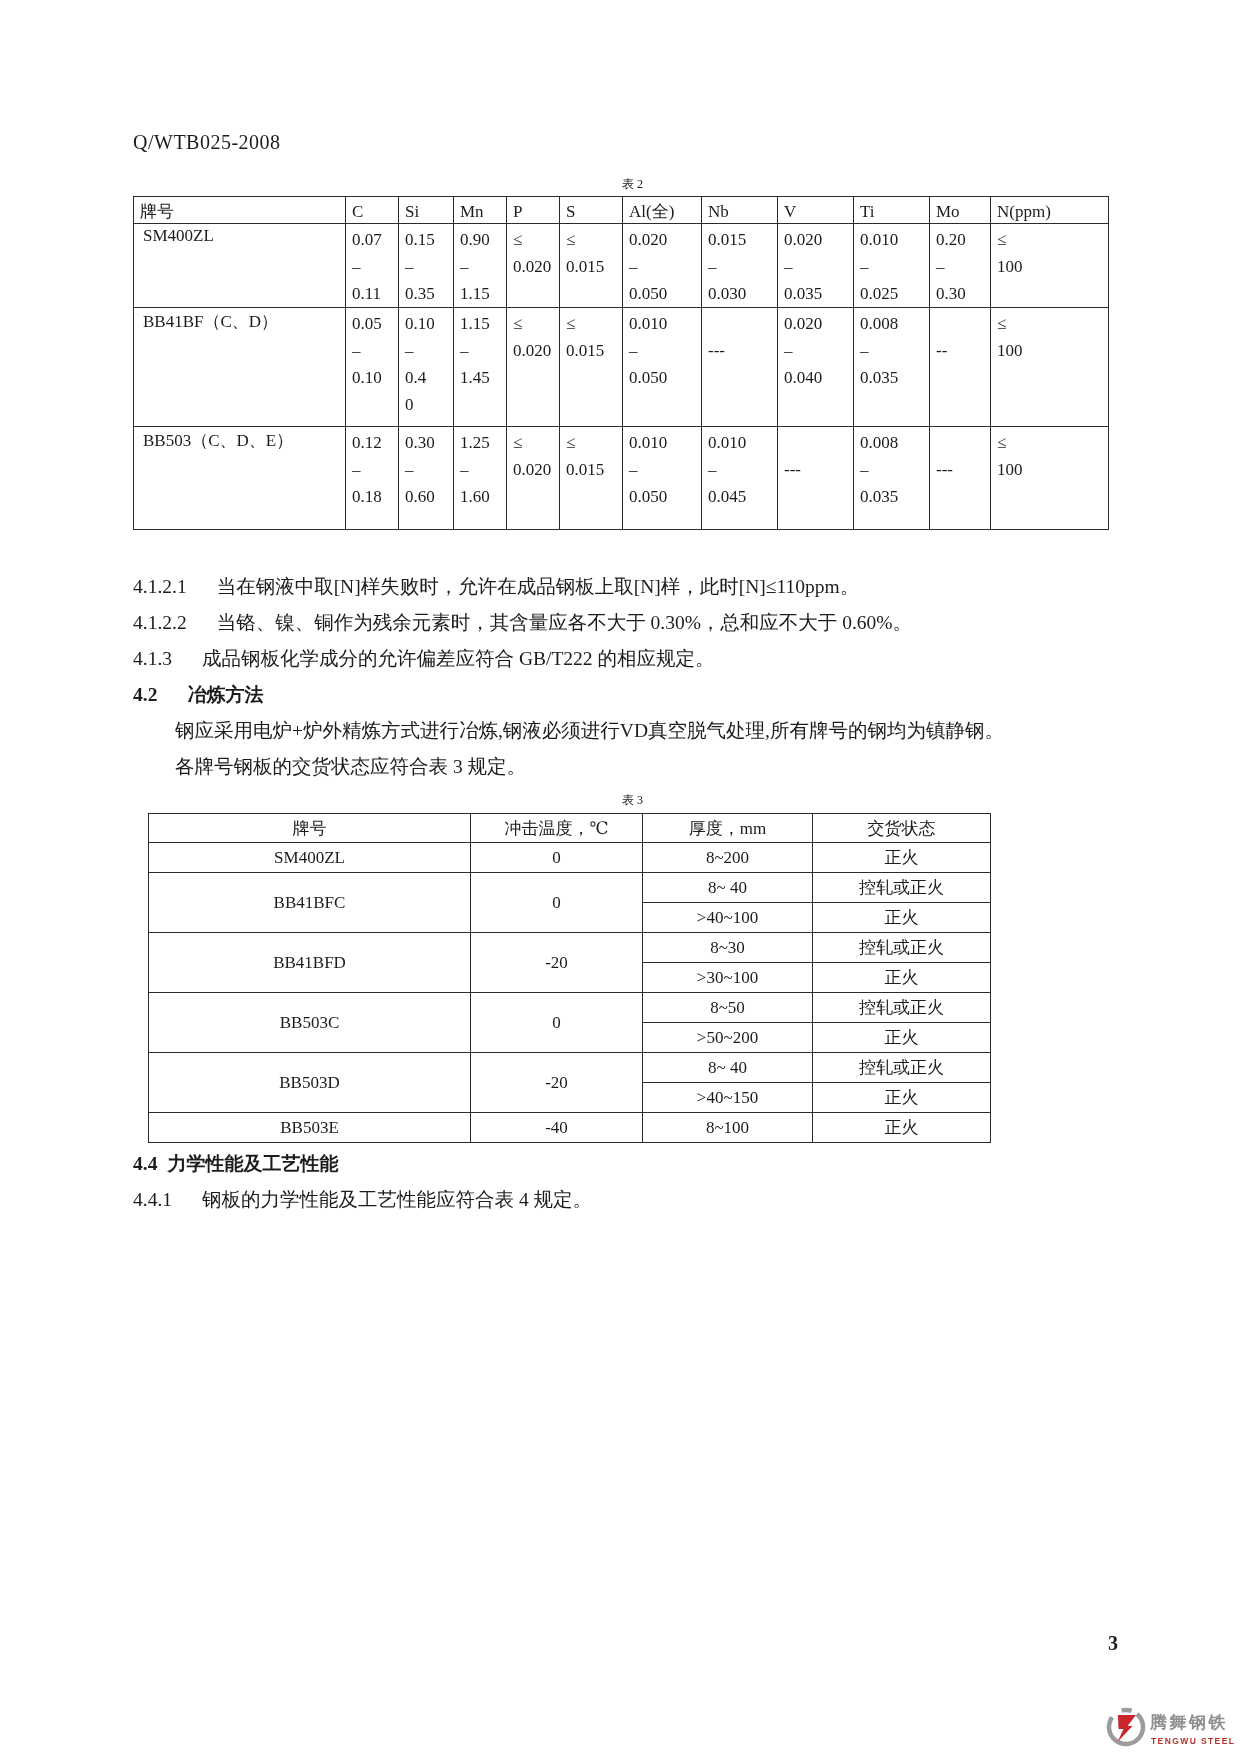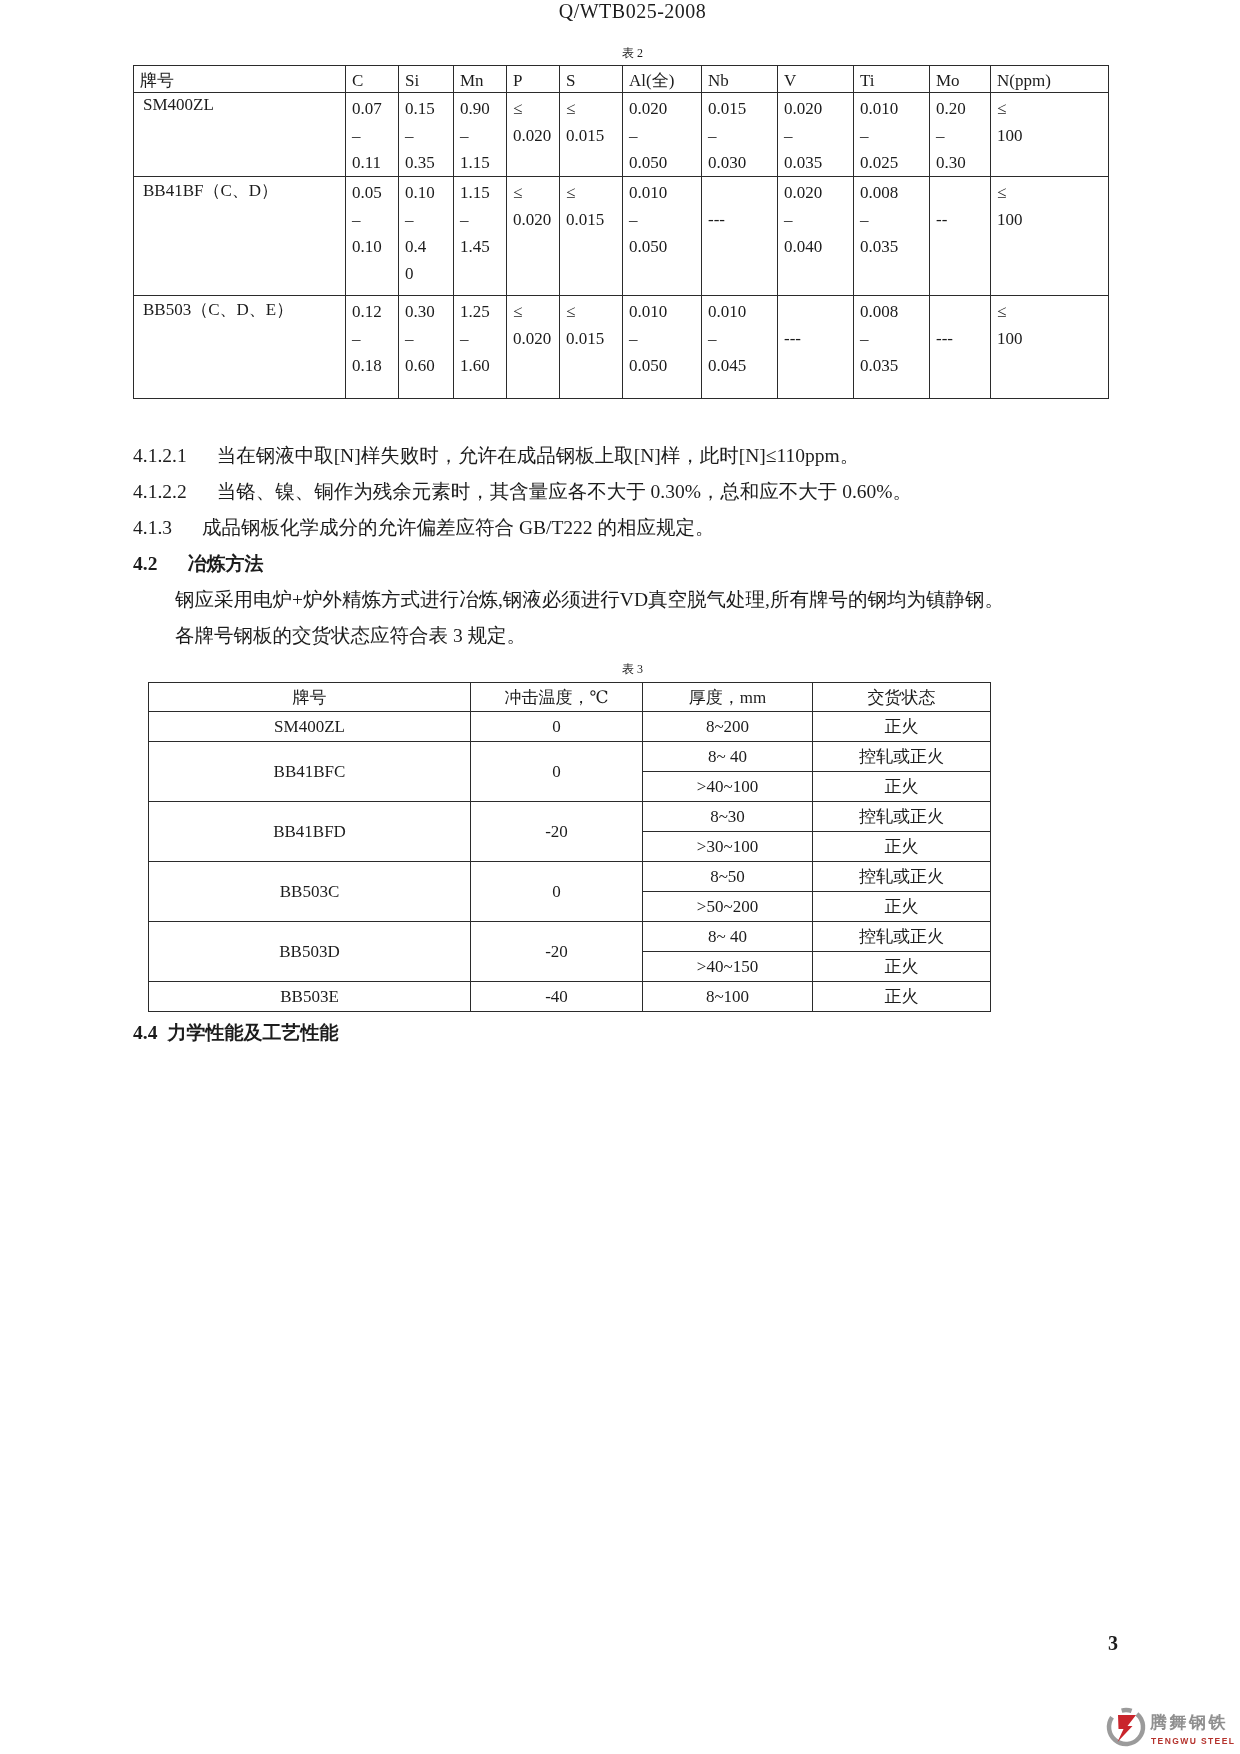--- a/index.html
+++ b/index.html
@@ -7,21 +7,22 @@
     position:relative;
     width:1240px;height:1754px;
     margin:0 auto;
     background:#ffffff;
     font-family:"Liberation Serif","DejaVu Serif",serif;
     color:#1c1c1c;
     overflow:hidden;
   }
   .content{margin-left:133px;width:999px;}
   .doc-number{
-    text-align:center;
+    padding-top:131px;
+    text-align:left;
     font-size:20px;
     letter-spacing:0.5px;
   }
   .tbl-caption{
     text-align:center;
     font-size:12px;
     margin-top:22px;
     margin-bottom:3px;
   }
   .tbl-caption.second{margin-top:4px;margin-bottom:4px;}
@@ -367,20 +368,21 @@
             <td rowspan="1">BB503E</td>
             <td rowspan="1">-40</td>
             <td>8~100</td>
             <td>正火</td>
           </tr>
         </tbody>
       </table>
 
     <div class="body-text after-t3" id="body2">
         <div class="para heading-tight"><span class="num">4.4</span><span class="txt">力学性能及工艺性能</span></div>
+        <div class="para normal"><span class="num">4.4.1</span><span class="txt">钢板的力学性能及工艺性能应符合表 4 规定。</span></div>
       </div>
   </div>
 
   <div class="page-number">3</div>
 
   <svg class="footer-logo" viewBox="0 0 130 52" xmlns="http://www.w3.org/2000/svg">
     <g>
       <circle cx="22" cy="28" r="17" fill="none" stroke="#9b9b9b" stroke-width="4.5" stroke-dasharray="78 12 10 7" transform="rotate(-50 22 28)"></circle>
       <path d="M14 16 H32 L23.5 27 H28.5 L13.5 43 L19.5 30 H14.5 Z" fill="#c9252c"></path>
     </g>

